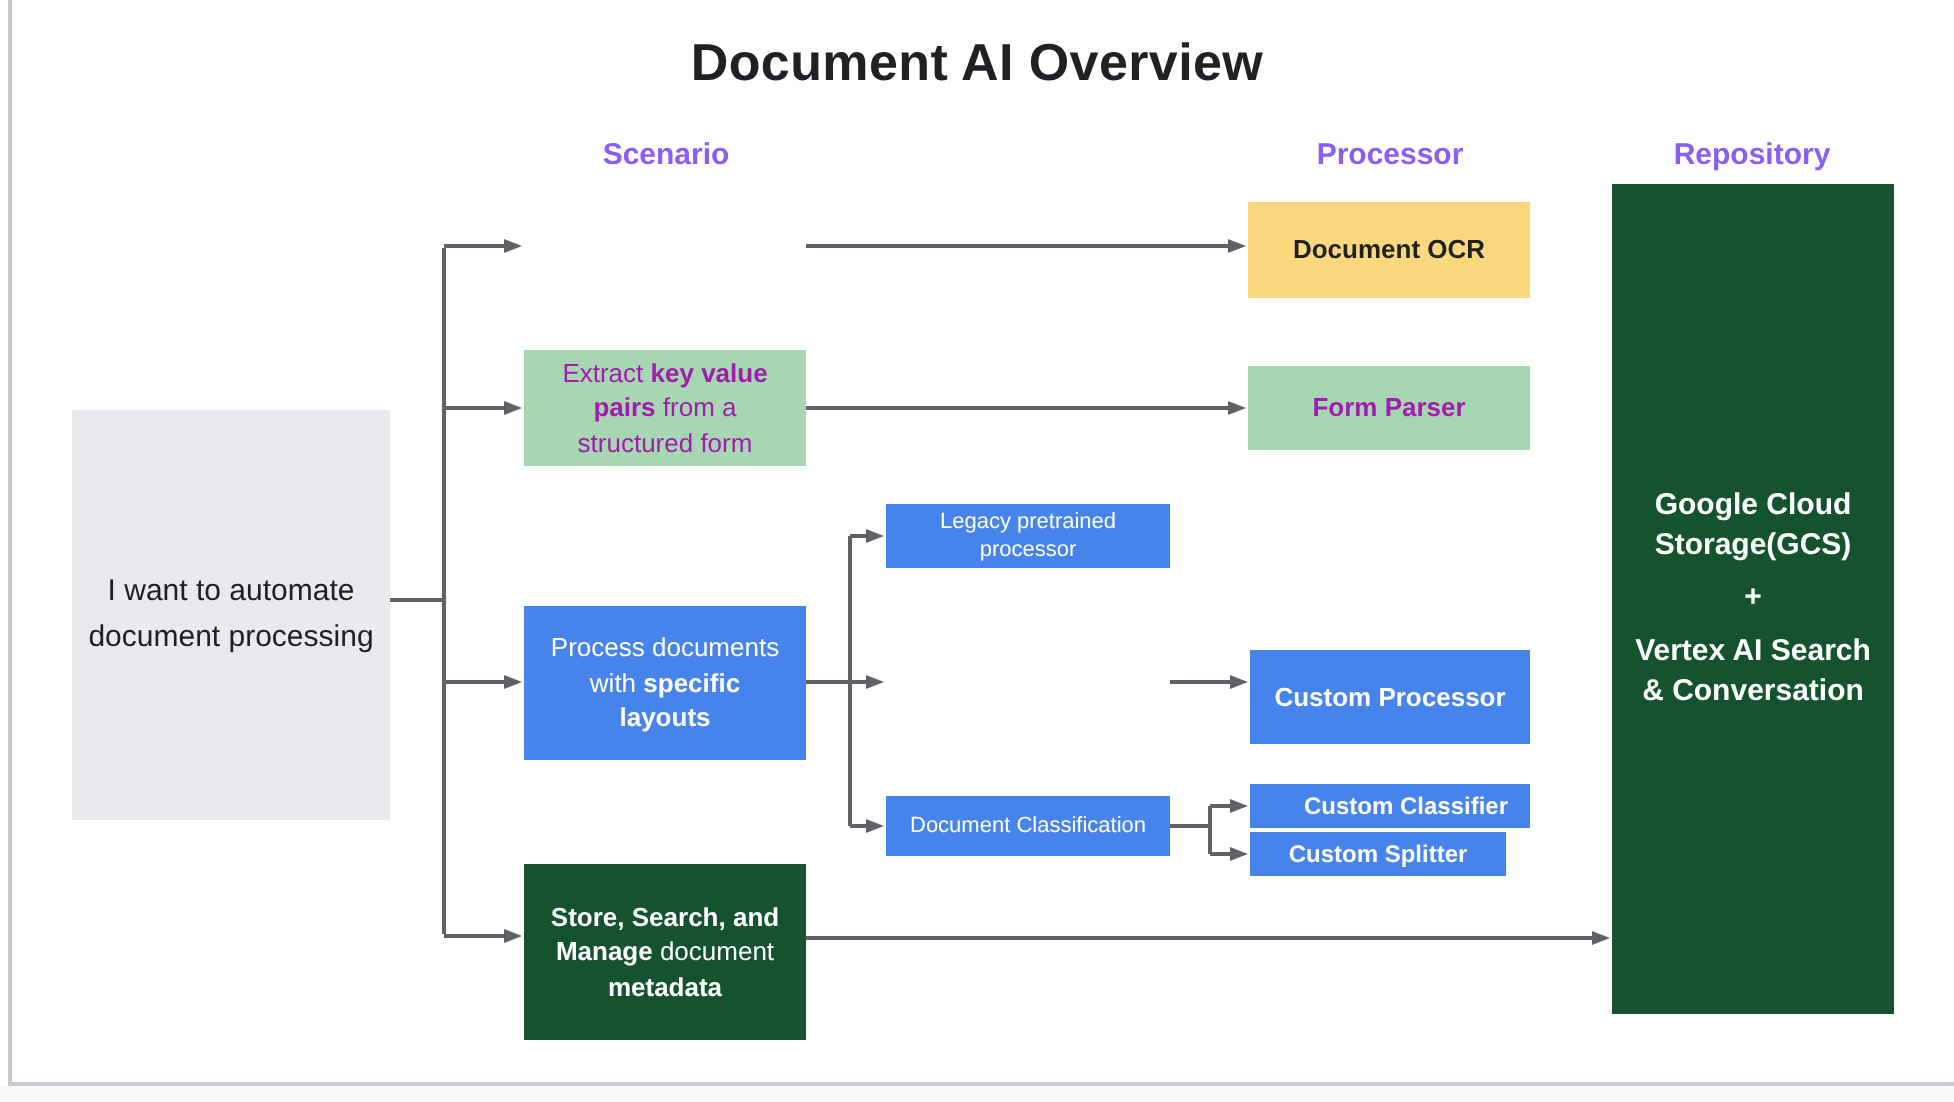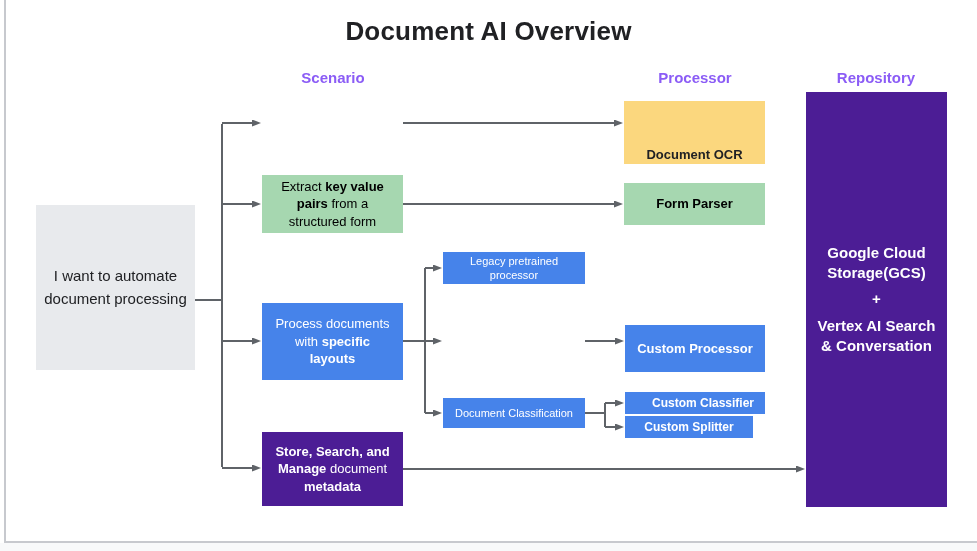--- a/index.html
+++ b/index.html
@@ -21,36 +21,36 @@
   .head-processor{left:615px;top:69px;}
   .head-repository{left:796px;top:69px;}
 
   .node{
     position:absolute;display:flex;align-items:center;justify-content:center;
     text-align:center;box-sizing:border-box;line-height:1.35;
   }
   .b{font-weight:700;}
   .gray{background:#e8eaed;color:#202124;}
   .yellow{background:#fbd77e;color:#202124;}
-  .green{background:#a6d7b0;color:#000000;}
+  .green{background:#a6d7b0;color:#a21caf;}
   .blue{background:#4683ea;color:#ffffff;}
-  .darkblue{background:#4c1d95;color:#ffffff;}
+  .darkblue{background:#14532d;color:#ffffff;}
 
-  .prompt{left:36px;top:205px;width:159px;height:165px;font-size:15px;padding:8px;line-height:1.5;}
+  .prompt{left:36px;top:205px;width:159px;height:205px;font-size:15px;padding:8px;line-height:1.5;}
   .sc-box{left:262px;width:141px;font-size:13px;padding:6px 9px;}
   .sc1{top:93px;height:60px;}
   .sc2{top:175px;height:58px;}
   .sc3{top:303px;height:77px;}
-  .sc4{top:432px;height:74px;font-weight:400;}
+  .sc4{top:432px;height:88px;font-weight:400;}
   .dec{left:443px;width:142px;font-size:11px;padding:3px 6px;line-height:1.3;}
   .dec1{top:252px;height:32px;}
   .dec2{top:324px;height:34px;}
   .dec3{top:398px;height:30px;}
   .proc{left:624px;width:141px;font-weight:700;font-size:13px;}
-  .proc1{top:101px;height:63px;align-items:flex-end;}
+  .proc1{top:101px;height:48px;}
   .proc2{top:183px;height:42px;}
   .proc3{left:625px;width:140px;top:325px;height:47px;}
   .proc4{left:625px;width:140px;top:392px;height:22px;font-size:12px;padding-left:16px;}
   .proc5{left:625px;width:128px;top:416px;height:22px;font-size:12px;}
   .repo{left:806px;top:92px;width:141px;height:415px;font-size:15px;font-weight:700;padding:8px;}
   .repo-inner div{line-height:1.35;}
   .repo-plus{margin:6px 0;}
   svg.wires{position:absolute;left:0;top:0;}
 </style>
 </head>

